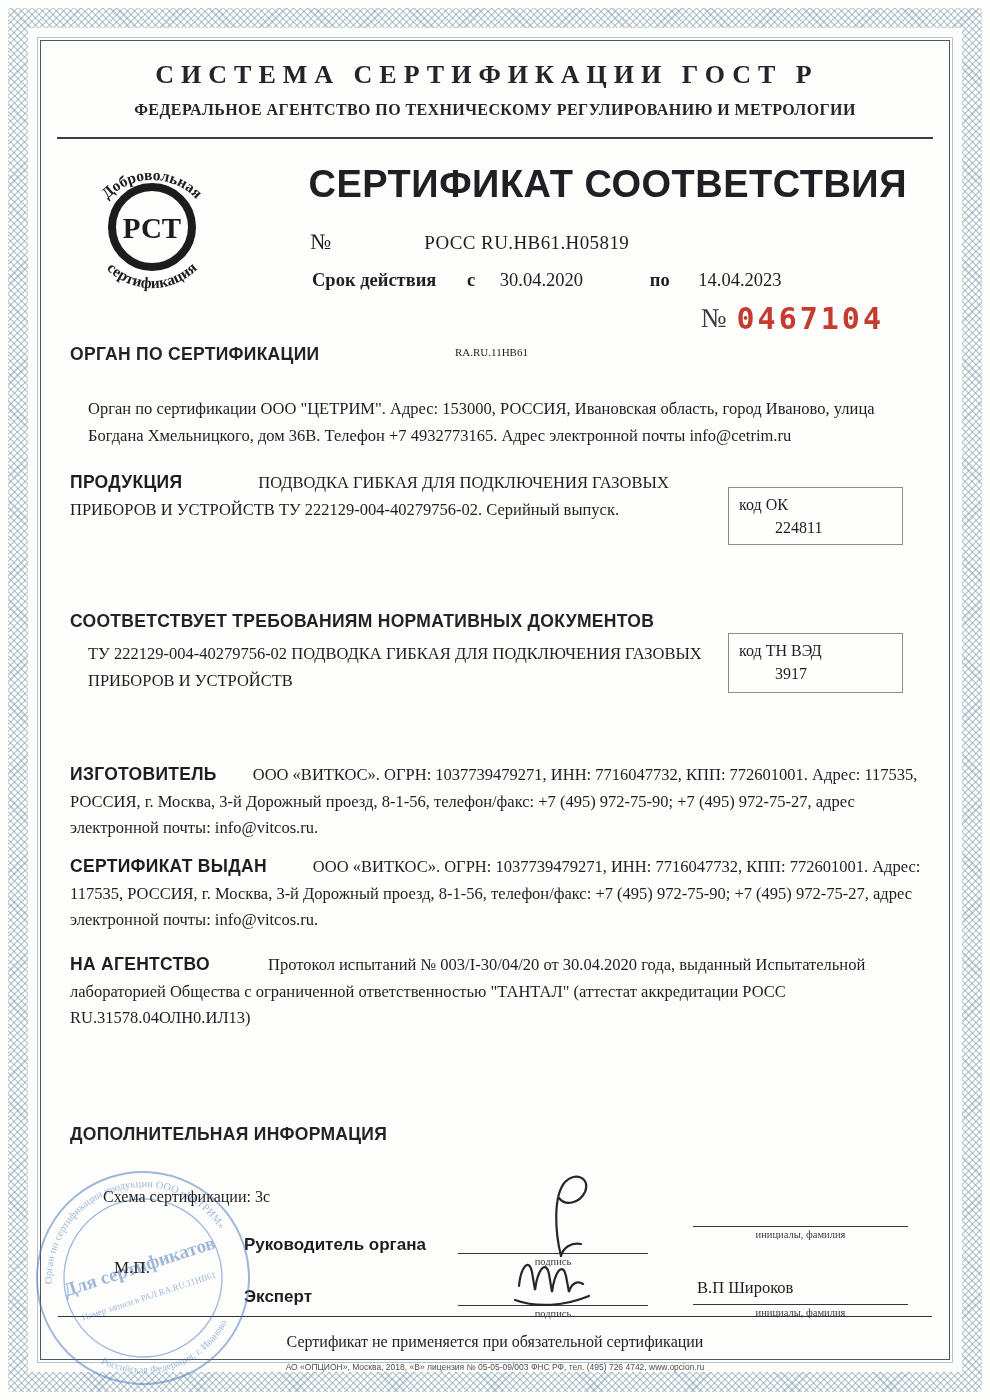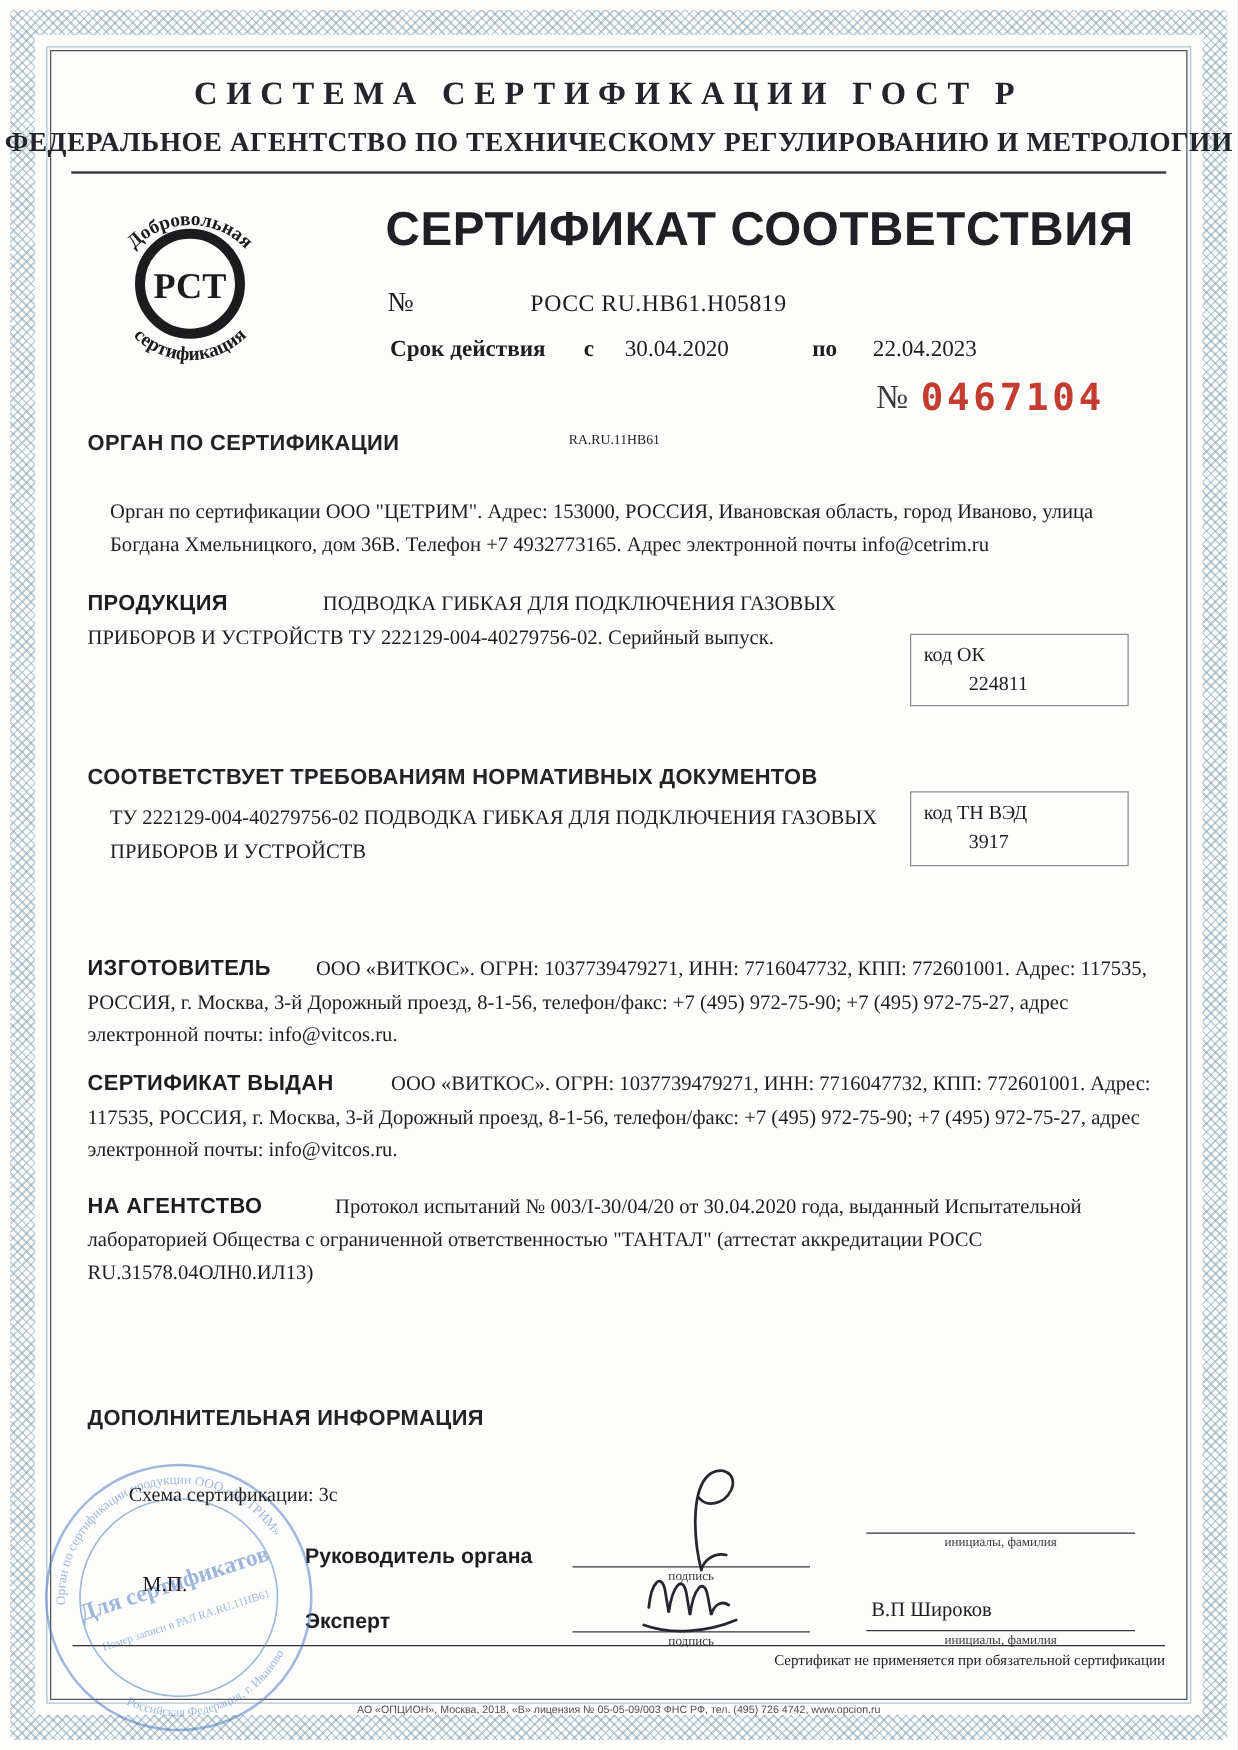--- a/index.html
+++ b/index.html
@@ -18,21 +18,21 @@
       repeating-linear-gradient(-45deg, rgba(118,150,172,0.42) 0 1.5px, transparent 1.5px 5px);
   }
   .guilloche-inner { position:absolute; inset:20px; background:#fdfdfb; }
   .frame {
     position:absolute; inset:40px;
     border:1.5px solid #4e555b;
     outline:1px solid rgba(120,150,170,0.55);
     outline-offset:2px;
   }
   .sys-title { left:0; right:16px; top:60px; text-align:center; font-weight:700; font-size:26px; letter-spacing:7px; color:#23252a; }
-  .agency-title { left:0; right:0; top:101px; text-align:center; font-weight:700; font-size:22px; letter-spacing:0.4px; color:#23252a; }
+  .agency-title { left:0; right:0; top:101px; text-align:center; font-weight:700; font-size:16px; letter-spacing:0.4px; color:#23252a; }
   .header-rule { top:137px; left:57px; right:57px; border-top:2.2px solid #3b3e42; }
   .rst-logo { left:66px; top:144px; }
   .cert-title { left:252px; width:655px; top:163px; text-align:right; font-family:"Liberation Sans", sans-serif; font-weight:700; font-size:38px; letter-spacing:0.5px; color:#202024; }
   .no-row { left:310px; top:229px; font-size:21px; }
   .no-row .no-label { font-size:22px; }
   .no-row .no-value { margin-left:88px; font-size:19px; letter-spacing:0.4px; }
   .validity-row { left:312px; top:270px; font-size:18.5px; }
   .validity-row .b { font-weight:700; }
   .validity-row .from-label { margin-left:26px; }
   .validity-row .from-date { margin-left:20px; }
@@ -44,21 +44,21 @@
   .sec-h { font-family:"Liberation Sans", sans-serif; font-weight:700; font-size:17.5px; letter-spacing:0.3px; color:#232327; }
   .organ-heading { left:70px; top:344px; }
   .organ-code { left:455px; top:346px; font-size:11px; }
   .para { font-size:16.5px; line-height:1.62; }
   .inline-h { font-family:"Liberation Sans", sans-serif; font-weight:700; font-size:17.5px; letter-spacing:0.3px; }
   .organ-text { left:88px; top:396px; width:802px; }
   .product-para { left:70px; top:468px; width:655px; }
   .product-para .inline-h { margin-right:76px; }
   .code-box { border:1px solid #8b8d8f; padding:5px 10px; font-size:16px; line-height:1.45; background:rgba(255,255,255,0.6); }
   .code-box .code-value { margin-left:36px; }
-  .box-ok { left:728px; top:507px; width:175px; height:58px; }
+  .box-ok { left:728px; top:487px; width:175px; height:58px; }
   .box-tn { left:728px; top:633px; width:175px; height:60px; }
   .conf-heading { left:70px; top:611px; }
   .conf-text { left:88px; top:641px; width:632px; }
   .manu-para { left:70px; top:760px; width:854px; }
   .manu-para .inline-h { margin-right:36px; }
   .issued-para { left:70px; top:852px; width:858px; }
   .issued-para .inline-h { margin-right:46px; }
   .basis-para { left:70px; top:950px; width:846px; }
   .basis-para .inline-h { margin-right:58px; }
   .add-heading { left:70px; top:1124px; }
@@ -70,21 +70,21 @@
   .sigline { width:190px; }
   .head-line { left:458px; top:1212px; }
   .expert-line { left:458px; top:1264px; }
   .sigline .line { height:42px; border-bottom:1.4px solid #35363a; }
   .sig-sub { text-align:center; font-size:10.5px; color:#3c3c40; padding-top:2px; }
   .namecol { width:215px; }
   .head-name { left:693px; top:1226px; }
   .expert-name { left:693px; top:1278px; }
   .namecol .name { font-size:16.5px; height:26px; padding-left:4px; }
   .namecol .nline { border-top:1.3px solid #35363a; }
-  .note-band { left:58px; right:58px; top:1316px; border-top:1.6px solid #2e2f32; padding-top:4px; text-align:right; font-size:12px; color:#222226; }
+  .note-band { left:58px; right:58px; top:1316px; border-top:1.6px solid #2e2f32; padding-top:16px; text-align:center; font-size:16px; color:#222226; }
   .print-info { left:0; right:0; top:1362px; text-align:center; font-family:"Liberation Sans", sans-serif; font-size:8.5px; color:#4e4f52; z-index:7; }
   .stamp { left:12px; top:1156px; z-index:5; }
   .sig-ink { z-index:6; }
   .sig1 { left:515px; top:1170px; }
   .sig2 { left:505px; top:1246px; }
 </style>
 </head>
 <body>
 
 <div class="page">
@@ -118,21 +118,21 @@
   <div class="abs no-row">
     <span class="no-label">№</span>
     <span class="no-value">РОСС RU.НВ61.Н05819</span>
   </div>
 
   <div class="abs validity-row">
     <span class="b">Срок действия</span>
     <span class="b from-label">с</span>
     <span class="from-date">30.04.2020</span>
     <span class="b to-label">по</span>
-    <span class="to-date">22.04.2023</span>
+    <span class="to-date">14.04.2023</span>
   </div>
 
   <div class="abs blank-no">
     <span class="bn-label">№</span><span class="bn-value">0467104</span>
   </div>
 
   <div class="abs sec-h organ-heading">ОРГАН ПО СЕРТИФИКАЦИИ</div>
   <div class="abs organ-code">RA.RU.11НВ61</div>
   <p class="abs para organ-text">Орган по сертификации ООО "ЦЕТРИМ". Адрес: 153000, РОССИЯ, Ивановская область, город Иваново, улица Богдана Хмельницкого, дом 36В. Телефон +7 4932773165. Адрес электронной почты info@cetrim.ru</p>
 

